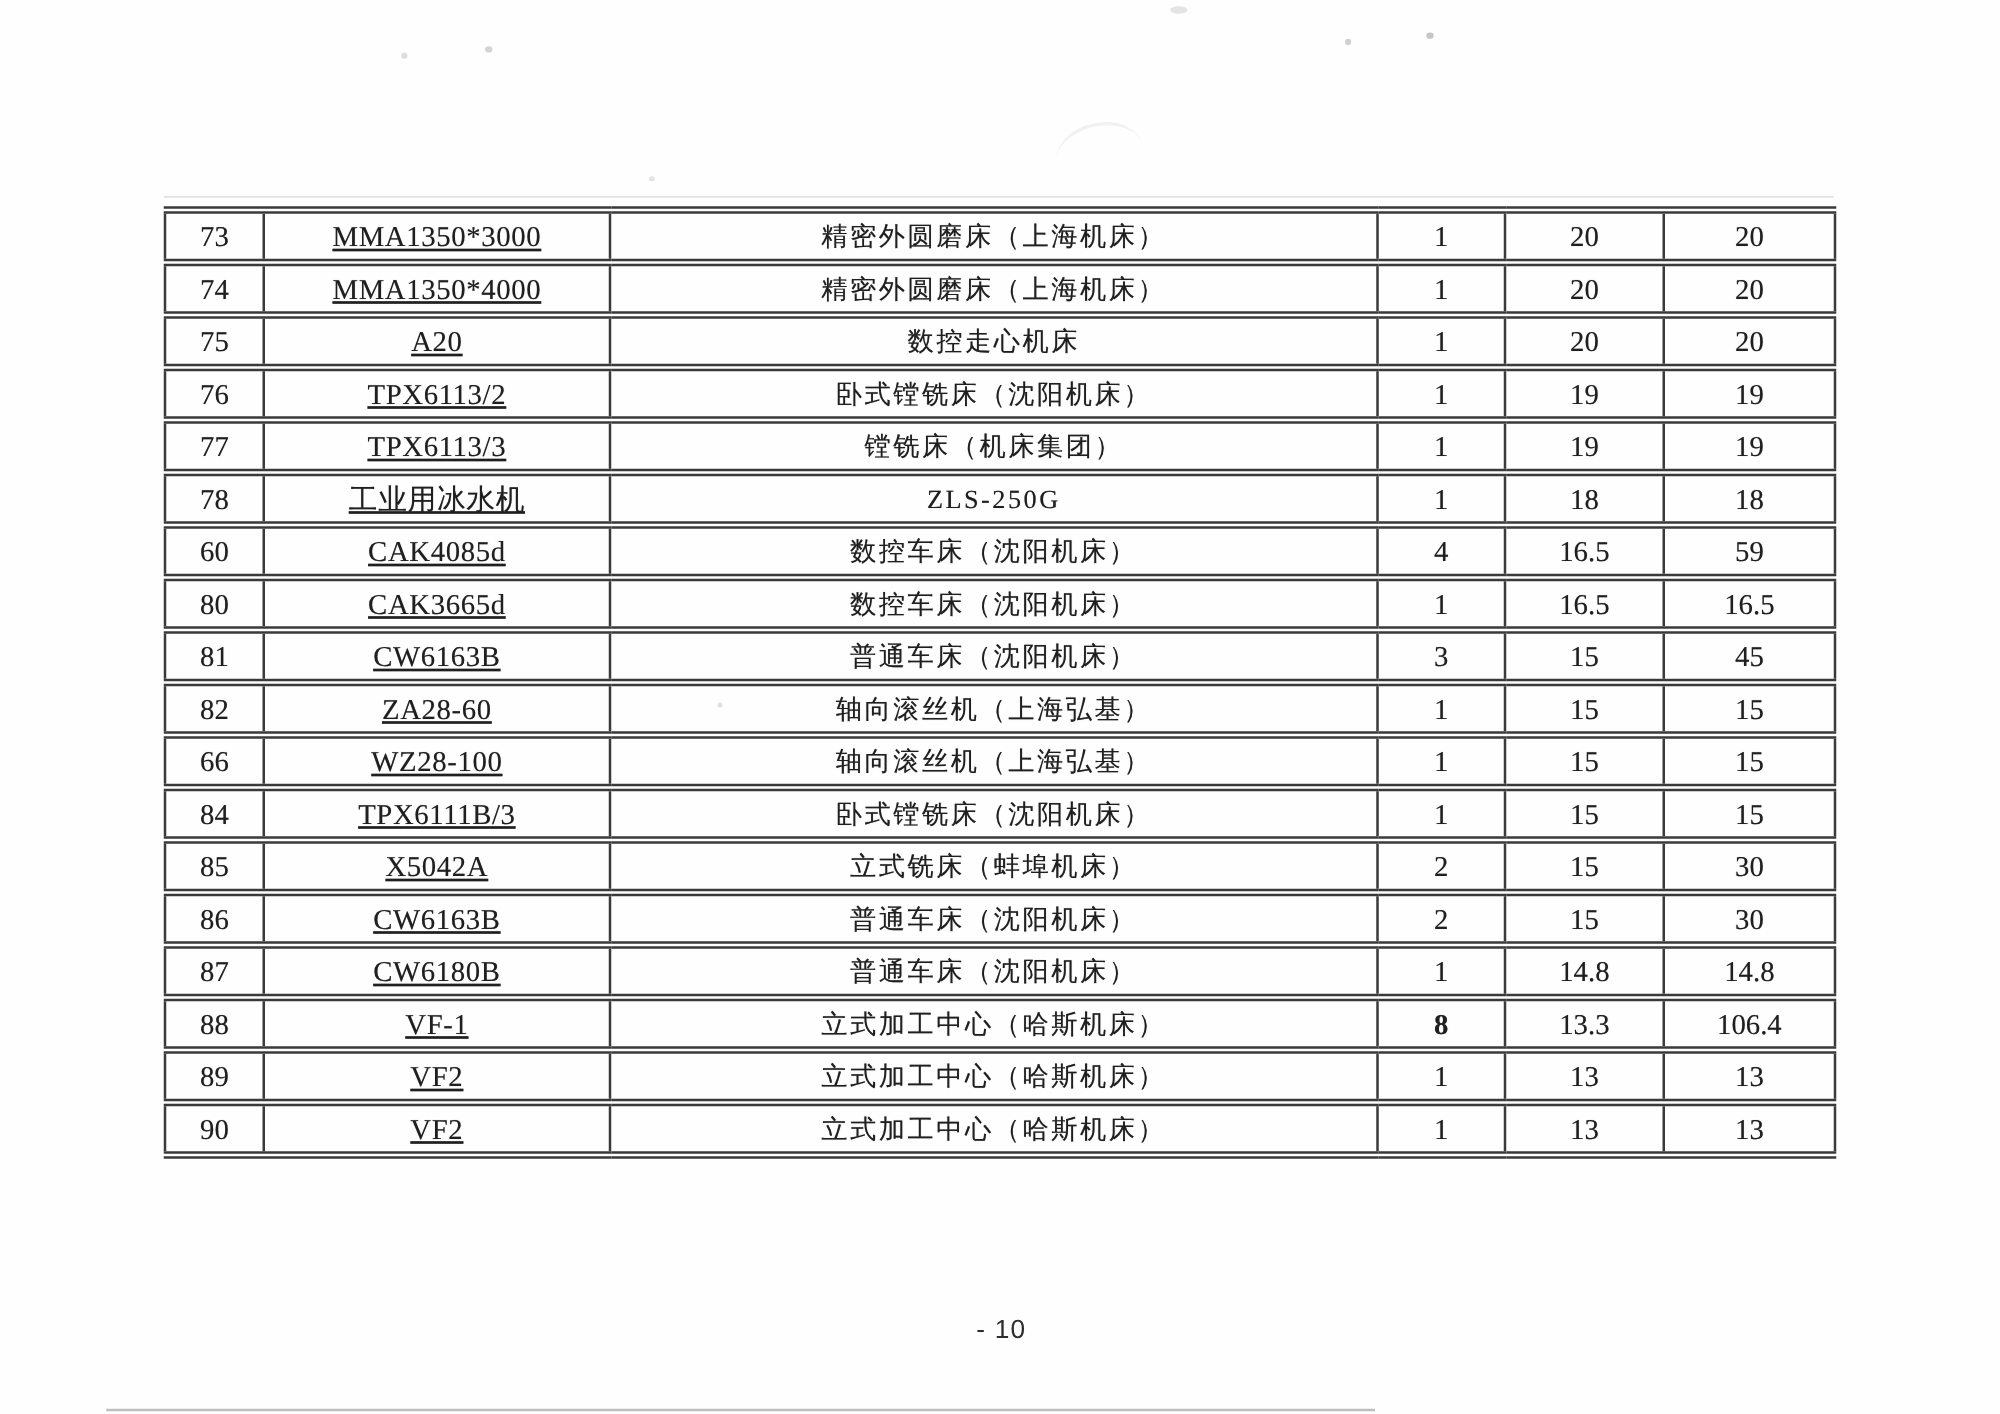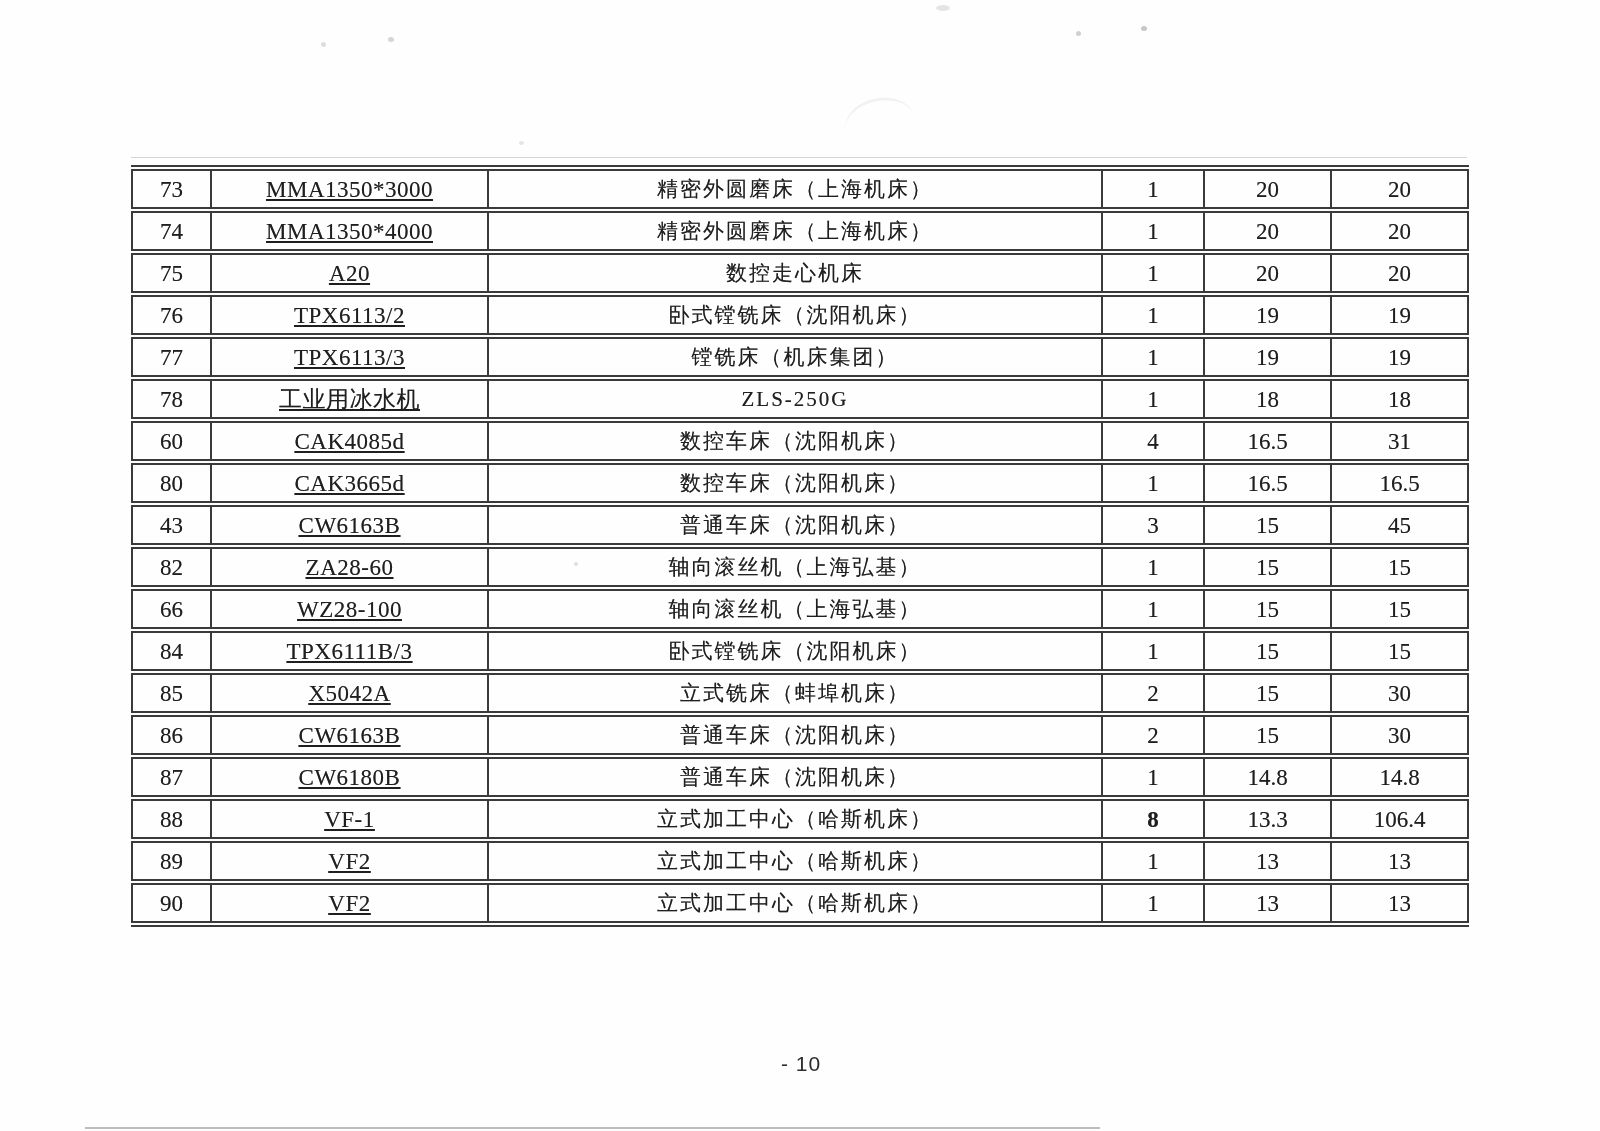--- a/index.html
+++ b/index.html
@@ -180,32 +180,32 @@
           <td class="col-qty">1</td>
           <td class="col-unit_value">18</td>
           <td class="col-total_value">18</td>
         </tr>
         <tr>
           <td class="col-seq">60</td>
           <td class="col-model">CAK4085d</td>
           <td class="col-description">数控车床（沈阳机床）</td>
           <td class="col-qty">4</td>
           <td class="col-unit_value">16.5</td>
-          <td class="col-total_value">31</td>
+          <td class="col-total_value">59</td>
         </tr>
         <tr>
           <td class="col-seq">80</td>
           <td class="col-model">CAK3665d</td>
           <td class="col-description">数控车床（沈阳机床）</td>
           <td class="col-qty">1</td>
           <td class="col-unit_value">16.5</td>
           <td class="col-total_value">16.5</td>
         </tr>
         <tr>
-          <td class="col-seq">43</td>
+          <td class="col-seq">81</td>
           <td class="col-model">CW6163B</td>
           <td class="col-description">普通车床（沈阳机床）</td>
           <td class="col-qty">3</td>
           <td class="col-unit_value">15</td>
           <td class="col-total_value">45</td>
         </tr>
         <tr>
           <td class="col-seq">82</td>
           <td class="col-model">ZA28-60</td>
           <td class="col-description">轴向滚丝机（上海弘基）</td>

